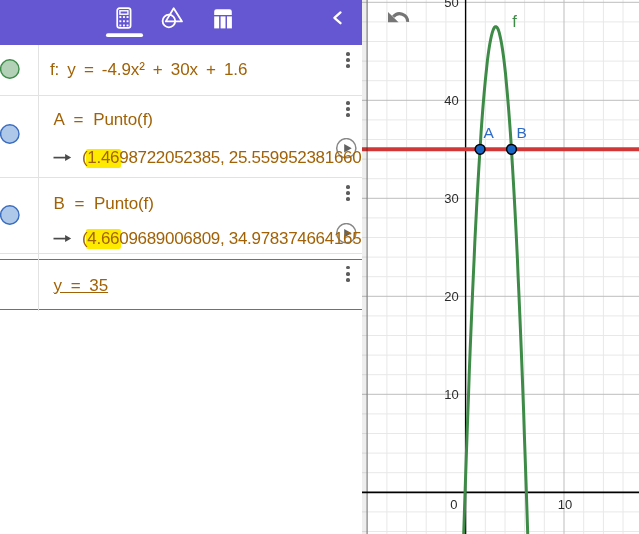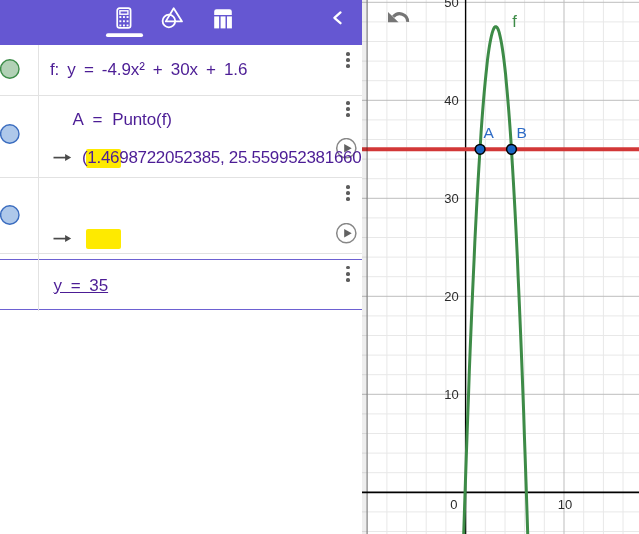--- a/index.html
+++ b/index.html
@@ -5,21 +5,21 @@
   html,body{margin:0;padding:0;}
   body{width:639px;height:534px;overflow:hidden;background:#fff;
        font-family:"Liberation Sans",sans-serif;}
   #app{position:relative;width:639px;height:534px;}
   .abs{position:absolute;}
   
   #left{position:absolute;left:0;top:0;width:362px;height:534px;background:#fff;overflow:hidden;}
   #hdr{position:absolute;left:0;top:0;width:362px;height:44.5px;background:#6557d2;}
   .sep{position:absolute;left:0;width:362px;height:1px;background:#e2e2e2;}
   #vdiv{position:absolute;left:38px;top:44.5px;width:1px;height:266px;background:#e2e2e2;}
-  .txt{position:absolute;font-size:17px;color:#4c1d95;letter-spacing:-0.1px;white-space:nowrap;line-height:20px;}
+  .txt{position:absolute;font-size:17px;color:#a16207;letter-spacing:-0.1px;white-space:nowrap;line-height:20px;}
   .numtxt{letter-spacing:-0.3px;}
   .dots{position:absolute;left:346.2px;width:4px;}
   .dots div{width:3.7px;height:3.7px;border-radius:50%;background:#5d5d5d;margin:0 0 2.4px 0;}
   .hl{position:absolute;background:#feea00;border-radius:2px;z-index:0;}
   .num{z-index:1;}
   #selrow{position:absolute;left:0;top:259px;width:362px;height:51px;
           border-top:1.4px solid #6d61d2;border-bottom:1.4px solid #6d61d2;box-sizing:border-box;}
   
   #graph{position:absolute;left:362px;top:0;width:277px;height:534px;}
   #shade{position:absolute;left:362px;top:0;width:4.4px;height:534px;background:rgba(0,0,0,0.065);}
@@ -69,32 +69,34 @@
     <polygon points="26,12 26,22.2 36.5,22.2"></polygon>
     <path d="M31.3,16.8 A8,8 0 0 1 45.6,21.9" fill="none" stroke="#757575" stroke-width="3.1"></path>
   </g>
 </svg>
 <div id="shade"></div>
 <div id="shline"></div>
 
 <div id="left">
 
   <div class="txt" style="left:50px;top:59.6px;word-spacing:3.5px;">f: y = -4.9x² + 30x + 1.6</div>
-  <div class="txt" style="left:53.4px;top:109.6px;word-spacing:5.2px;margin-left:19px;">A = Punto(f)</div>
+  <div class="txt" style="left:53.4px;top:109.6px;word-spacing:5.2px;">A = Punto(f)</div>
   <svg class="abs" style="left:53px;top:152.2px;" width="19" height="11">
         <path d="M0.5,5.6 H13.2" stroke="#4a4a4a" stroke-width="1.7" fill="none"></path>
         <polygon points="12.1,2.1 18.2,5.6 12.1,9.1" fill="#4a4a4a"></polygon>
       </svg>
   <div class="hl" style="left:86px;top:148.8px;width:34.5px;height:19.5px;"></div>
   <div class="txt num numtxt" style="left:82px;top:148.1px;">(1.4698722052385, 25.559952381660</div>
+  <div class="txt" style="left:53.4px;top:194px;word-spacing:5.2px;">B = Punto(f)</div>
   <svg class="abs" style="left:53px;top:233.3px;" width="19" height="11">
         <path d="M0.5,5.6 H13.2" stroke="#4a4a4a" stroke-width="1.7" fill="none"></path>
         <polygon points="12.1,2.1 18.2,5.6 12.1,9.1" fill="#4a4a4a"></polygon>
       </svg>
   <div class="hl" style="left:86px;top:229.3px;width:34.5px;height:19.5px;"></div>
+  <div class="txt num numtxt" style="left:82px;top:229.2px;">(4.6609689006809, 34.978374664165</div>
   <div class="txt" style="left:53.5px;top:275.8px;word-spacing:4.2px;text-decoration:underline;">y = 35</div>
 
   <div class="sep" style="top:95px;"></div>
   <div class="sep" style="top:177px;"></div>
   <div class="sep" style="top:252.5px;"></div>
   <div id="selrow"></div>
   <div id="vdiv"></div>
 
   <svg class="abs" style="left:0;top:58.5px;" width="21" height="21">
     <circle cx="9.8" cy="10" r="9.2" fill="rgba(62,140,72,0.40)" stroke="#3e8d4a" stroke-width="1.4"></circle>

